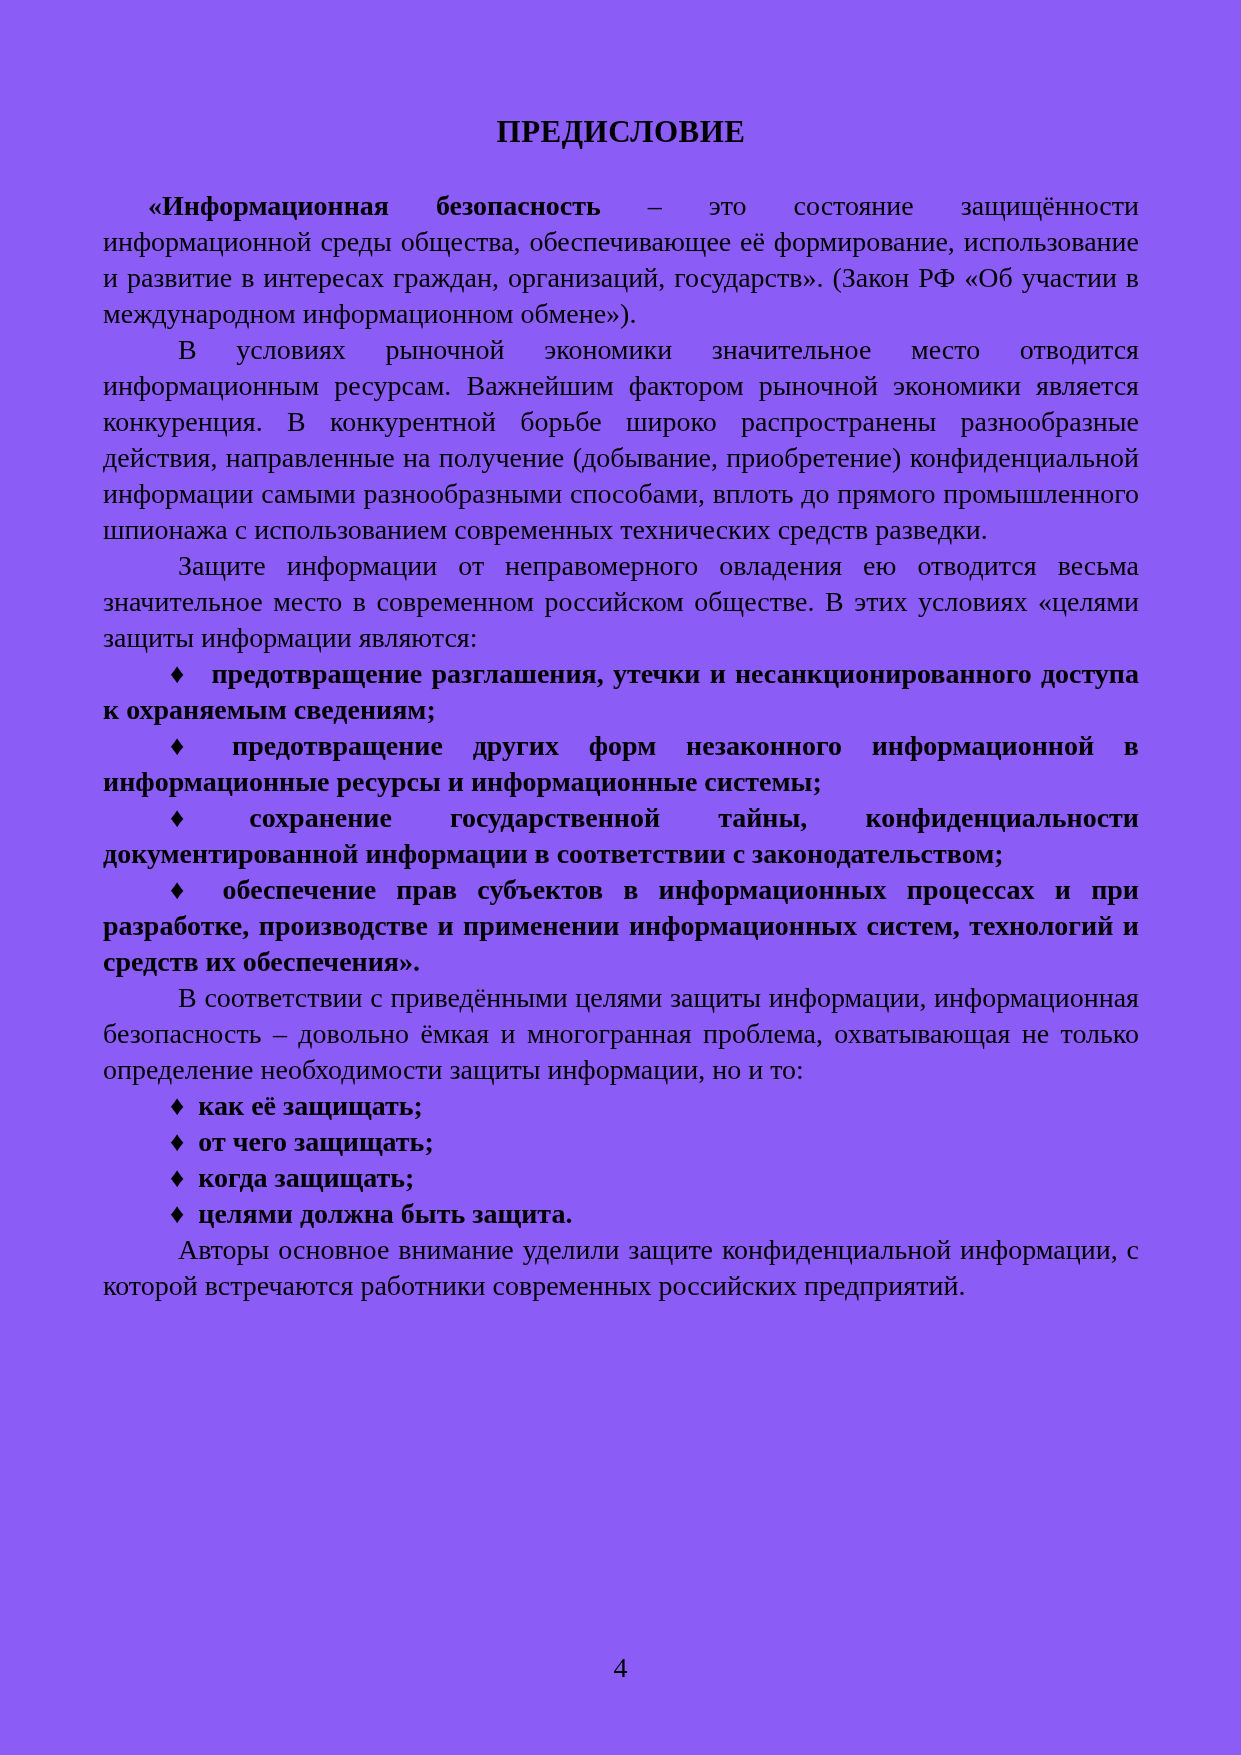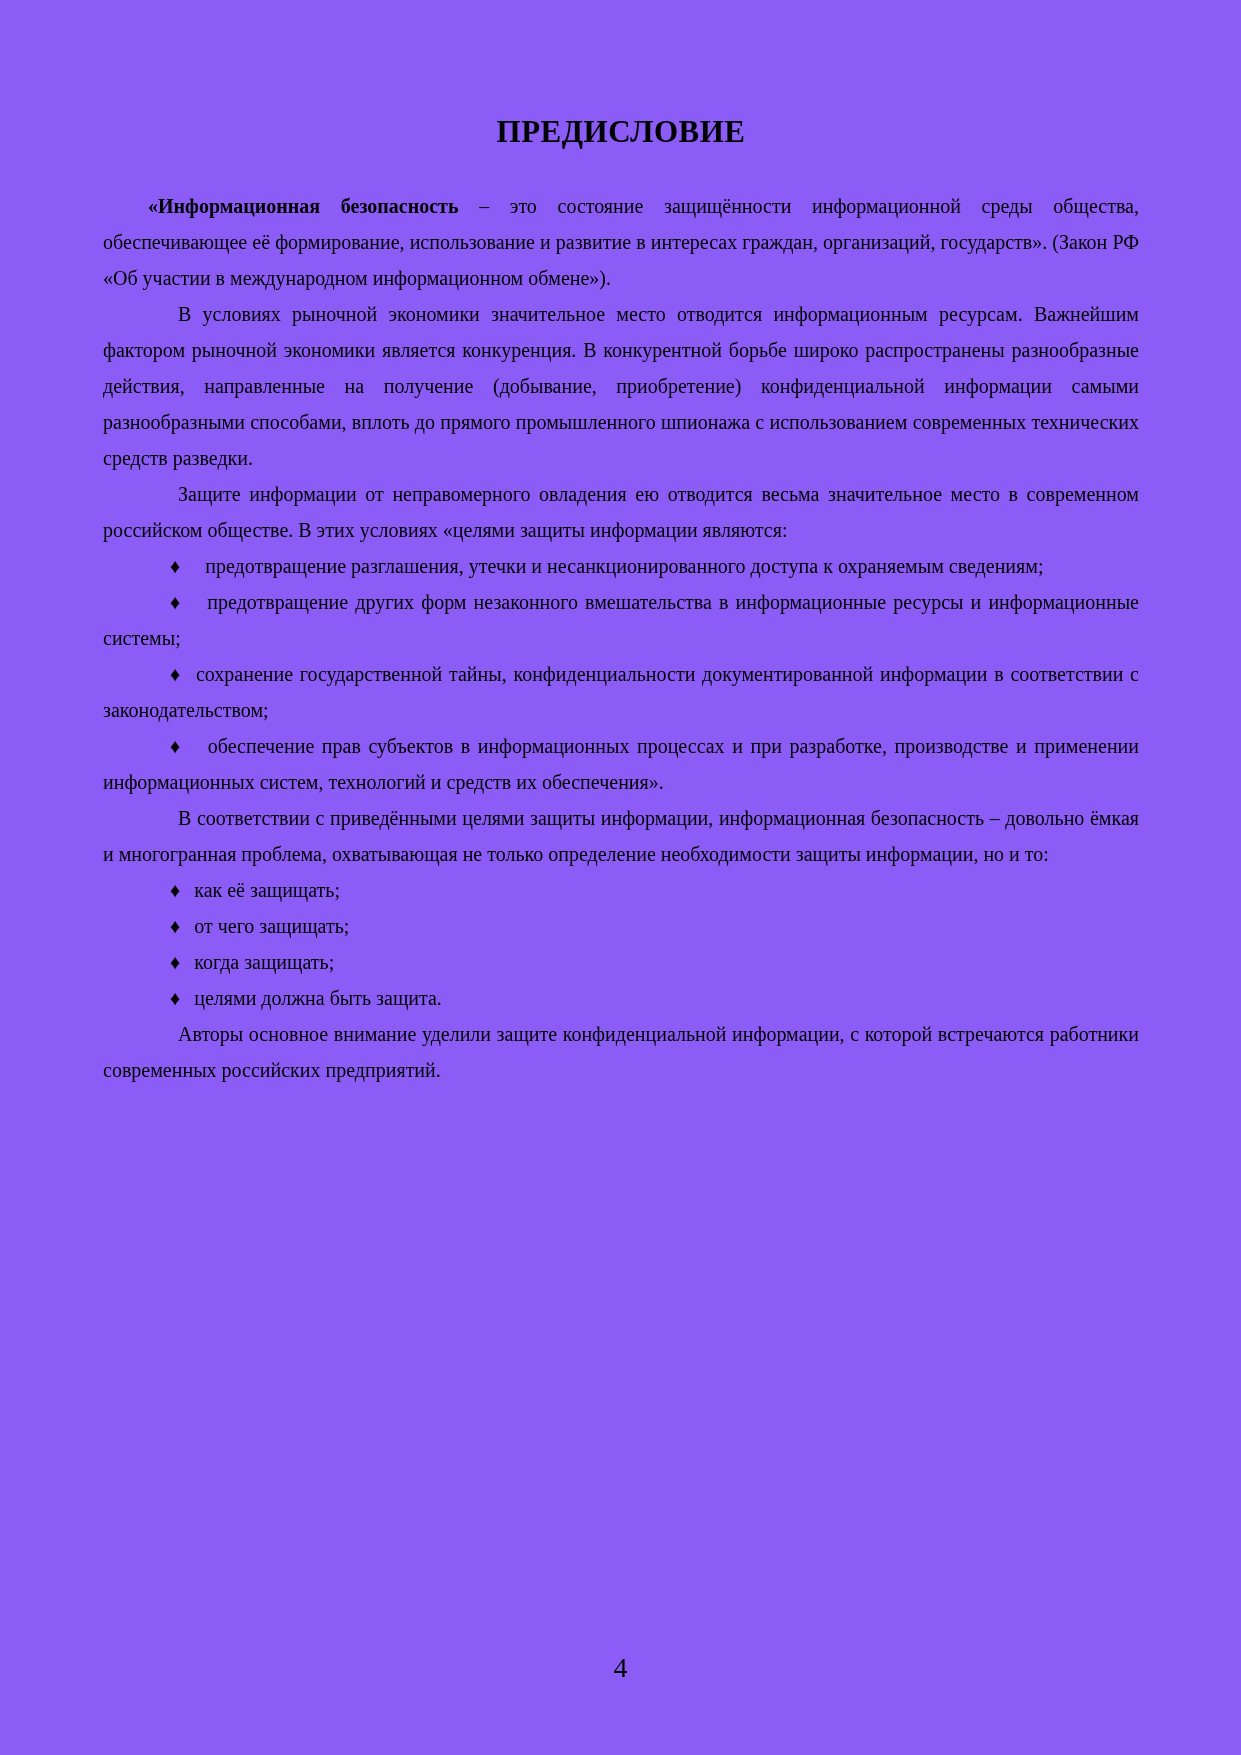--- a/index.html
+++ b/index.html
@@ -25,28 +25,28 @@
   .title {
     margin: 0 0 38px 0;
     font-size: 31px;
     line-height: 36px;
     font-weight: bold;
     text-align: center;
     letter-spacing: 0.5px;
   }
   .para {
     margin: 0;
-    font-size: 20px;
+    font-size: 28px;
     line-height: 36px;
     text-align: justify;
     hyphens: none;
   }
   .ind-45 { text-indent: 45px; }
   .ind-75 { text-indent: 75px; }
-  .bullet { text-indent: 67px; }
+  .bullet { text-indent: 67px; font-weight: bold; }
   .diamond {
     display: inline;
   }
   .tab {
     display: inline-block;
     height: 1px;
   }
   .tab-goal { width: 25px; }
   .tab-aspect { width: 14px; }
   .footer {
@@ -69,21 +69,21 @@
 
     <p class="para ind-45"><b>«Информационная безопасность</b><span> – это состояние защищённости информационной среды общества, обеспечивающее её формирование, использование и развитие в интересах граждан, организаций, государств». (Закон РФ «Об участии в международном информационном обмене»).</span></p>
 
     <p class="para ind-75">В условиях рыночной экономики значительное место отводится информационным ресурсам. Важнейшим фактором рыночной экономики является конкуренция. В конкурентной борьбе широко распространены разнообразные действия, направленные на получение (добывание, приобретение) конфиденциальной информации самыми разнообразными способами, вплоть до прямого промышленного шпионажа с использованием современных технических средств разведки.</p>
 
     <p class="para ind-75">Защите информации от неправомерного овладения ею отводится весьма значительное место в современном российском обществе. В этих условиях «целями защиты информации являются:</p>
 
     <p class="para bullet"><span class="diamond">♦</span><span class="tab tab-goal"></span><span>предотвращение разглашения, утечки и несанкционированного доступа к охраняемым сведениям;</span></p>
 
 
-    <p class="para bullet"><span class="diamond">♦</span><span class="tab tab-goal"></span><span>предотвращение других форм незаконного вмешательства в информационные ресурсы и информационные системы;</span></p>
+    <p class="para bullet"><span class="diamond">♦</span><span class="tab tab-goal"></span><span>предотвращение других форм незаконного информационной в информационные ресурсы и информационные системы;</span></p>
 
 
 
     <p class="para bullet"><span class="diamond">♦</span><span class="tab tab-aspect"></span><span>сохранение государственной тайны, конфиденциальности документированной информации в соответствии с законодательством;</span></p>
 
     <p class="para bullet"><span class="diamond">♦</span><span class="tab tab-goal"></span><span>обеспечение прав субъектов в информационных процессах и при разработке, производстве и применении информационных систем, технологий и средств их обеспечения».</span></p>
 
     <p class="para ind-75">В соответствии с приведёнными целями защиты информации, информационная безопасность – довольно ёмкая и многогранная проблема, охватывающая не только определение необходимости защиты информации, но и то:</p>
 
     <p class="para bullet"><span class="diamond">♦</span><span class="tab tab-aspect"></span><span>как её защищать;</span></p>

